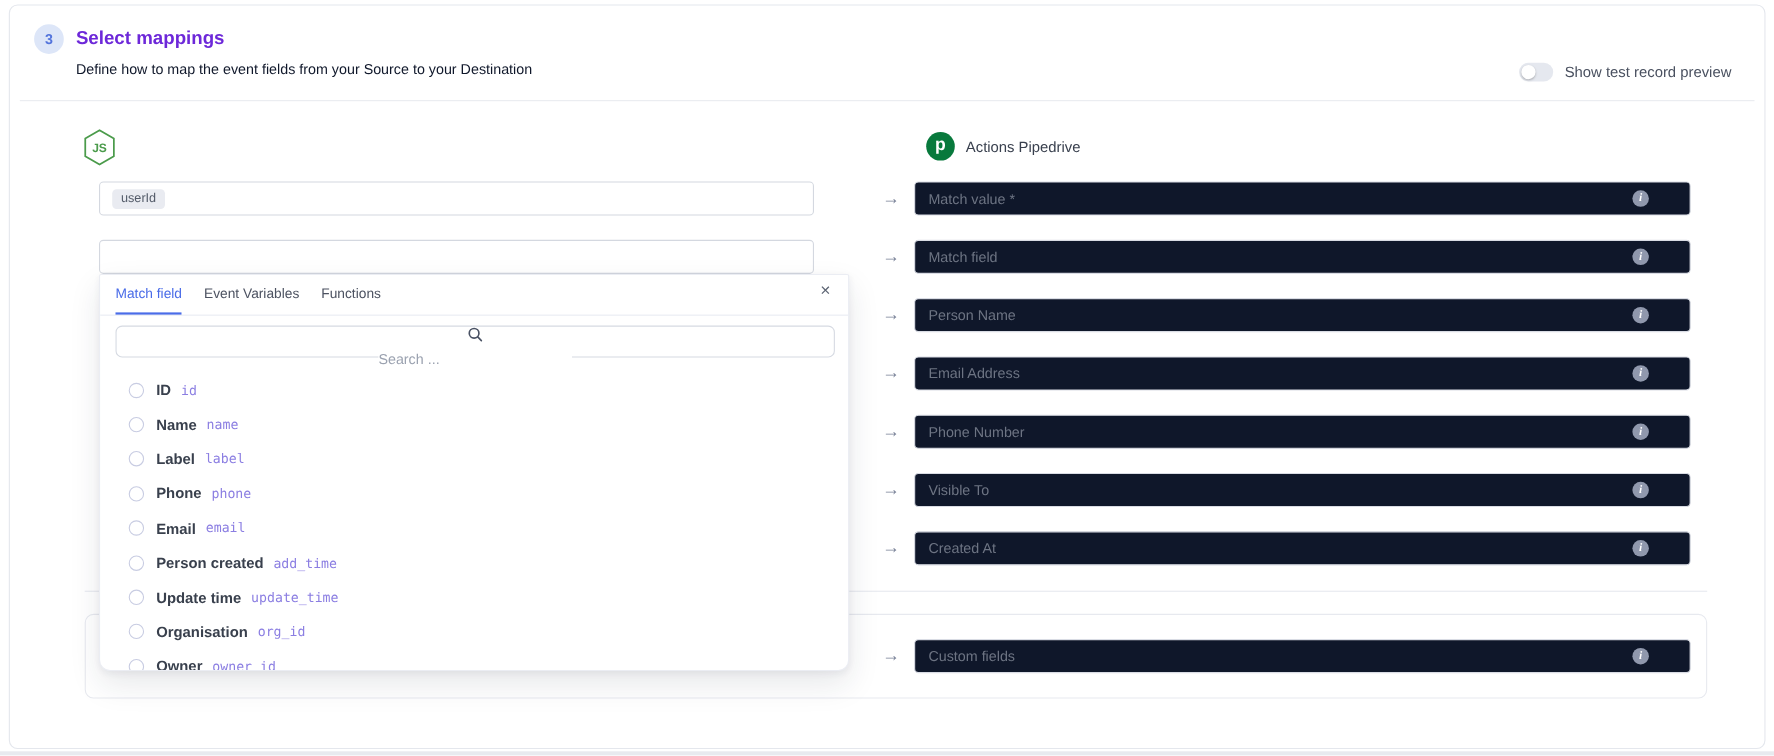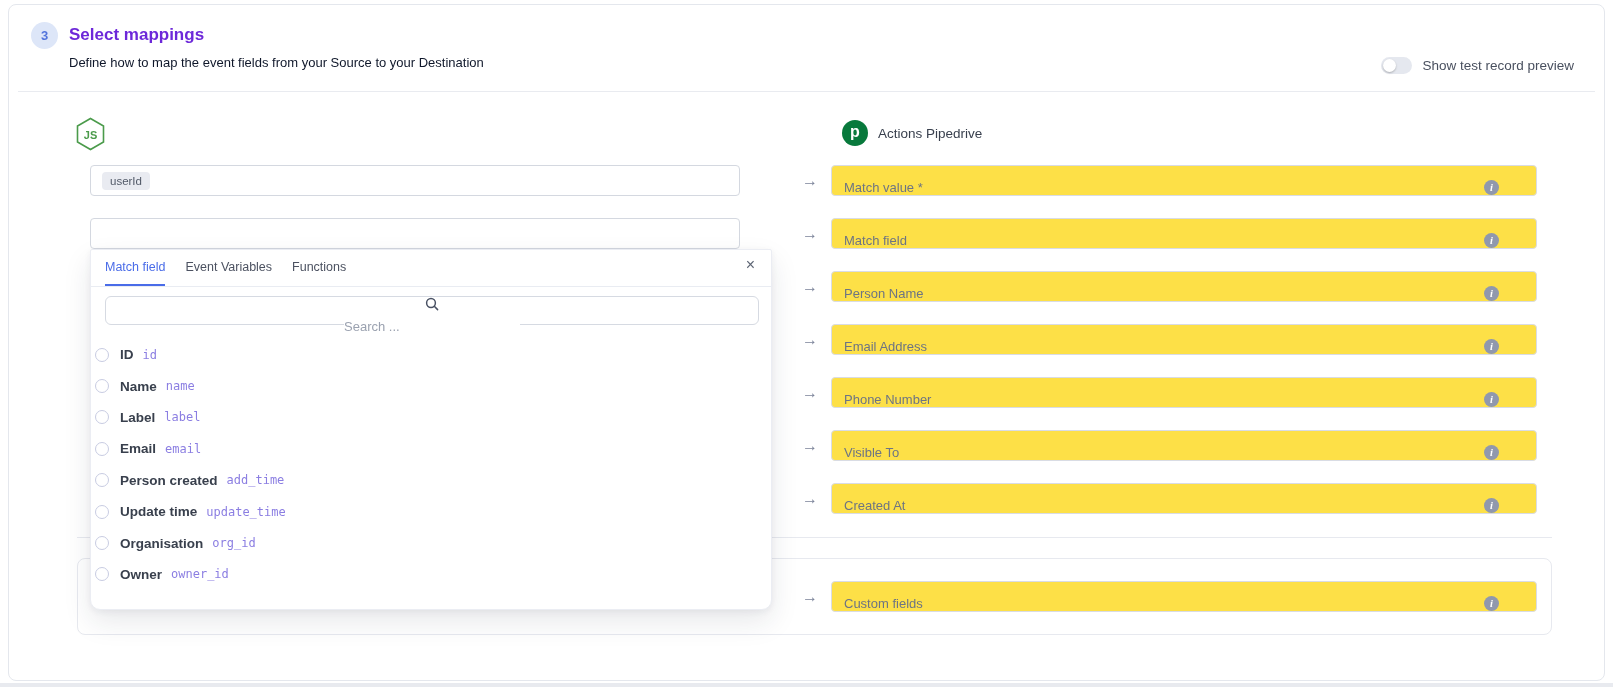--- a/index.html
+++ b/index.html
@@ -55,22 +55,22 @@
     width:26px; height:26px; border-radius:50%; background:#08793c; color:#fff;
     font-weight:700; font-size:16px; display:flex; align-items:center; justify-content:center;
     padding-bottom:2px;
   }
   .dest-title { font-size:13.5px; color:#39404e; }
 
   
   .map-row { position:absolute; left:780px; width:748px; height:31px; display:flex; align-items:center; }
   .map-arrow { width:42px; text-align:center; color:#7b8399; font-size:16px; flex-shrink:0; }
   .dest-field {
-    flex:1; height:31px; background:#fde047; border:1px solid #d9dce4; border-radius:4px;
-    display:flex; align-items:flex-end; padding:0 12px; cursor:pointer;
+    flex:1; height:31px; background:#0f172a; border:1px solid #d9dce4; border-radius:4px;
+    display:flex; align-items:center; padding:0 12px; cursor:pointer;
   }
   .dest-field-label { font-size:13px; color:#6d7483; }
   .info-icon {
     margin-left:auto; margin-right:25px; width:15px; height:15px; border-radius:50%;
     background:#9098ad; color:#fff; font-family:"Liberation Serif", serif; font-weight:700;
     font-size:10.5px; display:flex; align-items:center; justify-content:center; font-style:italic;
   }
 
   .section-divider { position:absolute; left:68px; top:532px; width:1475px; height:1px; background:#e7e9ef; }
   .custom-card {
@@ -101,21 +101,21 @@
     position:absolute; left:14px; top:46px; width:654px; height:29px;
     border:1px solid #d6dae2; border-radius:6px; display:flex; align-items:center;
     padding:0 10px; gap:8px; background:#fff;flex-direction:column;
   }
   .panel-search input {
     border:none; outline:none; flex:1; font-size:13px; color:#39404d;
     font-family:"Liberation Sans", sans-serif;
   }
   .panel-search input::placeholder { color:#9ba2b0; }
   .option-list { position:absolute; left:0; right:0; top:89px; bottom:0; overflow:hidden; }
-  .option-item { height:31.4px; display:flex; align-items:center; padding-left:4px; cursor:pointer; }
+  .option-item { height:31.4px; display:flex; align-items:center; padding-left:26px; cursor:pointer; }
   .radio {
     width:14px; height:14px; border-radius:50%; border:1.5px solid #c8cce2; background:#fff;
     margin-right:11px; flex-shrink:0;
   }
   .option-label { font-size:13.5px; font-weight:600; color:#39404d; }
   .option-code {
     margin-left:9px; font-family:"DejaVu Sans Mono", monospace; font-size:12px; color:#8b7ee2;
   }
 </style>
 </head>
@@ -245,20 +245,25 @@
           <span class="option-label">Name</span>
           <span class="option-code">name</span>
         </div>
         <div class="option-item">
           <span class="radio"></span>
           <span class="option-label">Label</span>
           <span class="option-code">label</span>
         </div>
         <div class="option-item">
           <span class="radio"></span>
+          <span class="option-label">Phone</span>
+          <span class="option-code">phone</span>
+        </div>
+        <div class="option-item">
+          <span class="radio"></span>
           <span class="option-label">Email</span>
           <span class="option-code">email</span>
         </div>
         <div class="option-item">
           <span class="radio"></span>
           <span class="option-label">Person created</span>
           <span class="option-code">add_time</span>
         </div>
         <div class="option-item">
           <span class="radio"></span>

